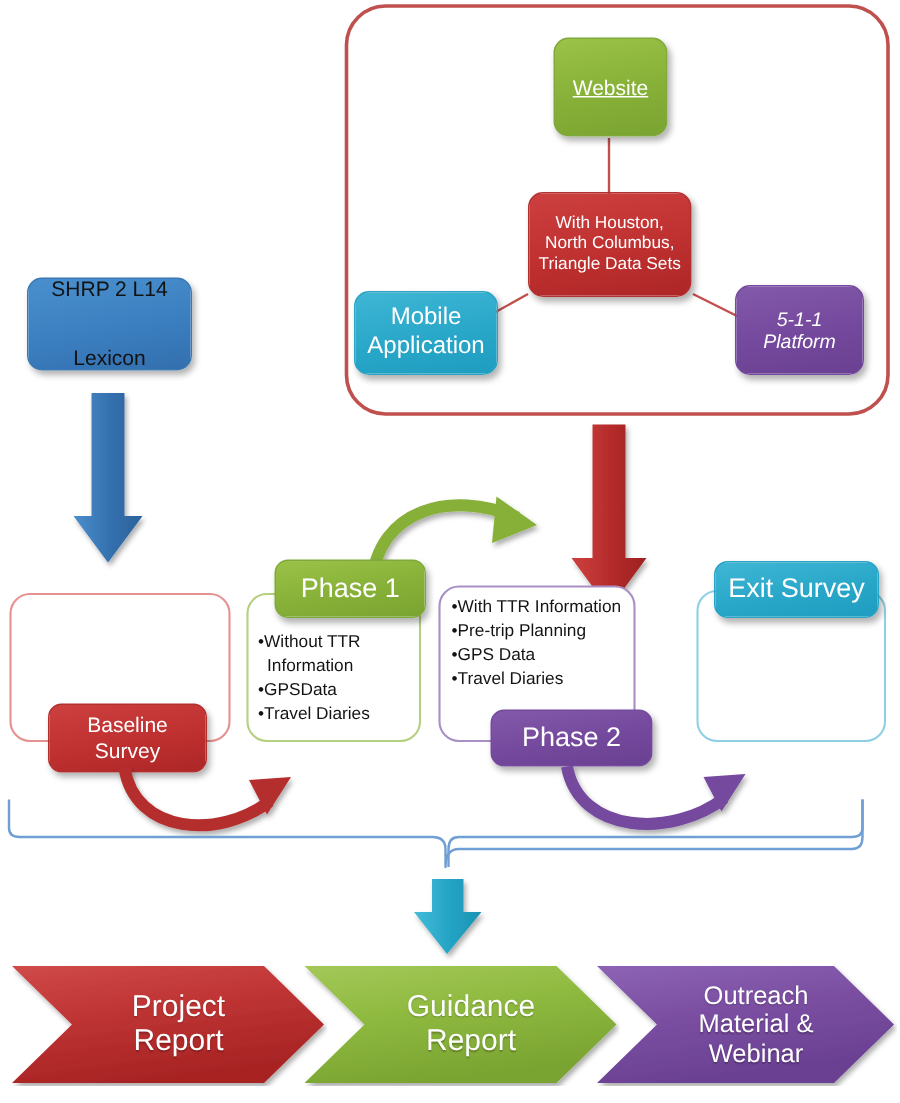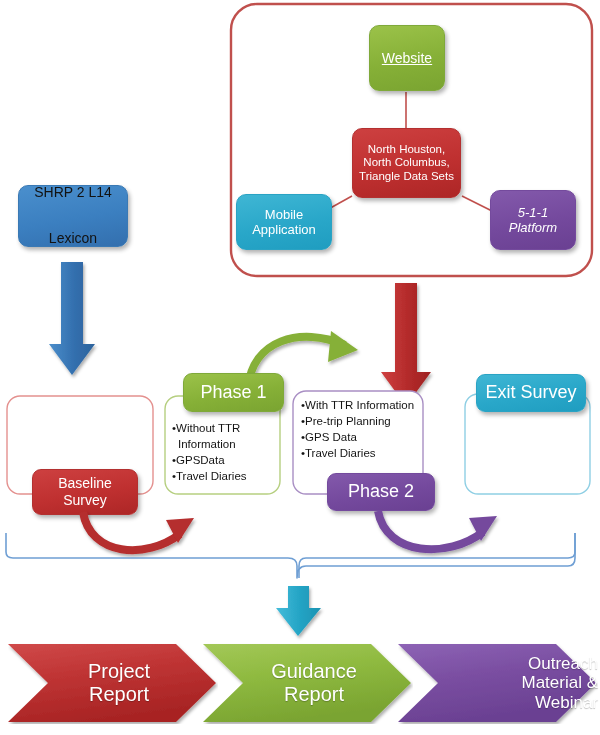--- a/index.html
+++ b/index.html
@@ -100,26 +100,26 @@
     <rect x="165" y="396" width="115" height="98" rx="13" ry="13" fill="#fff" stroke="#b6cf80" stroke-width="1.4"></rect>
     <rect x="293" y="391" width="130" height="103" rx="13" ry="13" fill="#fff" stroke="#a98fc4" stroke-width="1.4"></rect>
     <rect x="465" y="394" width="125" height="100" rx="13" ry="13" fill="#fff" stroke="#8fcfe4" stroke-width="1.4"></rect>
   </svg>
 
   <div class="node n-website" style="left:369px;top:25px;width:76px;height:66px;font-size:14px;text-decoration:underline;">
     <span>Website</span>
   </div>
 
   <div class="node n-center" style="left:352px;top:128px;width:109px;height:70px;font-size:11.5px;">
-    <span>North Houston,</span>
+    <span>With Houston,</span>
     <span>North Columbus,</span>
     <span>Triangle Data Sets</span>
   </div>
 
-  <div class="node n-mobile" style="left:236px;top:194px;width:96px;height:56px;font-size:13px;">
+  <div class="node n-mobile" style="left:236px;top:194px;width:96px;height:56px;font-size:16px;">
     <span>Mobile</span>
     <span>Application</span>
   </div>
 
   <div class="node n-511" style="left:490px;top:190px;width:86px;height:60px;font-size:13px;font-style:italic;">
     <span>5-1-1</span>
     <span>Platform</span>
   </div>
 
   <div class="node n-shrp" style="left:18px;top:185px;width:110px;height:62px;font-size:14px;line-height:1.55;gap:24px;">
@@ -223,20 +223,20 @@
     <svg viewBox="0 0 200 82" width="200" height="82">
       <defs>
         <linearGradient id="cPurple" x1="0" y1="0" x2="0.35" y2="1">
           <stop offset="0%" stop-color="#8d63b5"></stop>
           <stop offset="45%" stop-color="#7b4fa2"></stop>
           <stop offset="100%" stop-color="#6a4092"></stop>
         </linearGradient>
       </defs>
       <path d="M0,2 L158,2 L198,41 L158,80 L0,80 L40,41 Z" fill="url(#cPurple)" filter="url(#softShadow2)"></path>
     </svg>
-    <div class="lbl" style="font-size:17px;align-items:flex-end;">
+    <div class="lbl" style="font-size:17px;">
       <span>Outreach</span>
       <span>Material &amp;</span>
       <span>Webinar</span>
     </div>
   </div>
 
 </div>
 
 </body></html>

